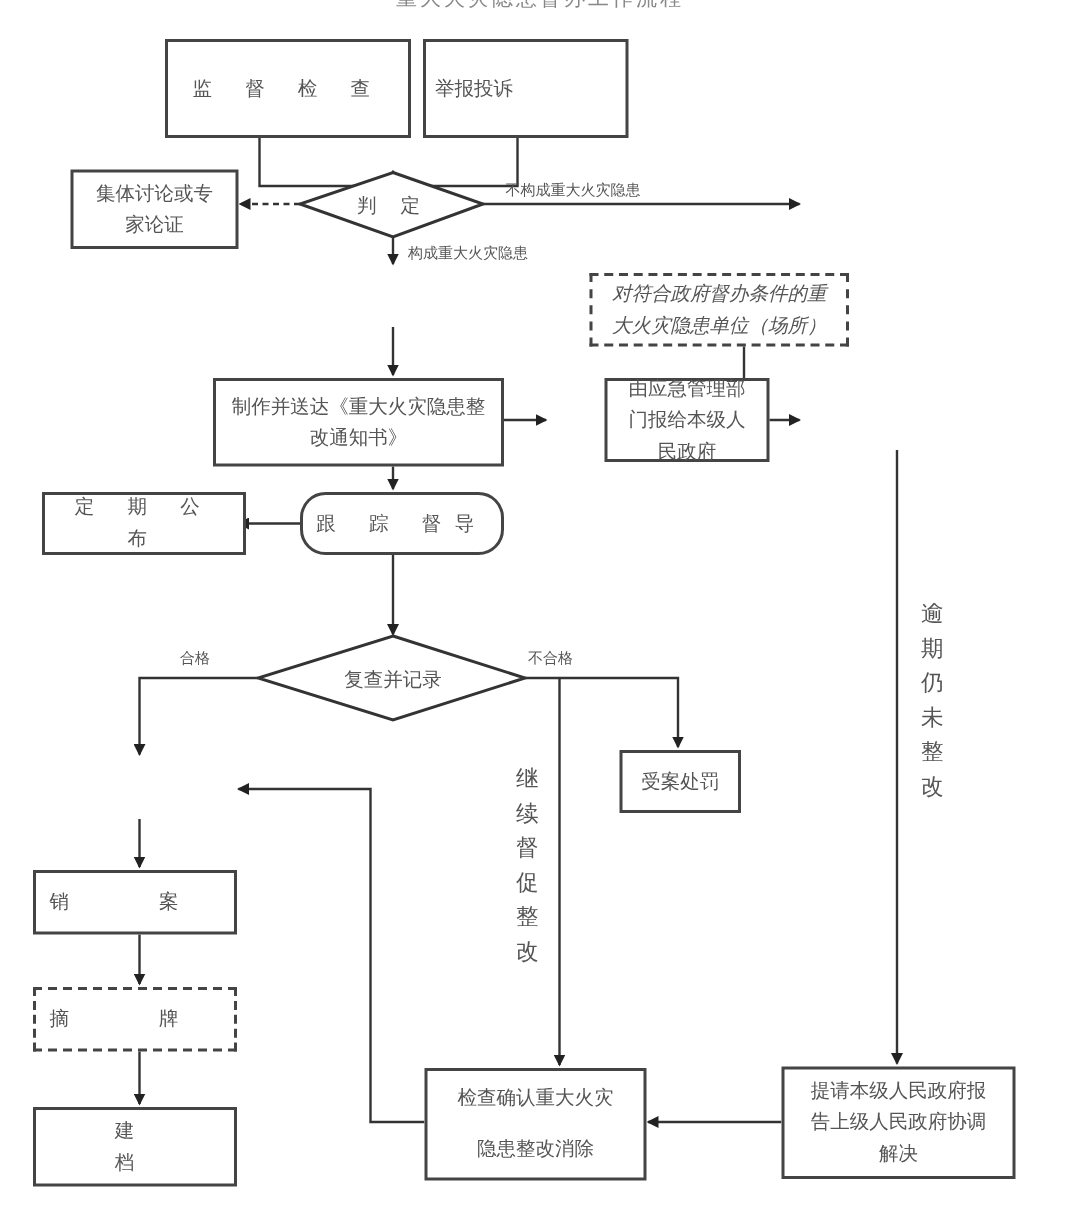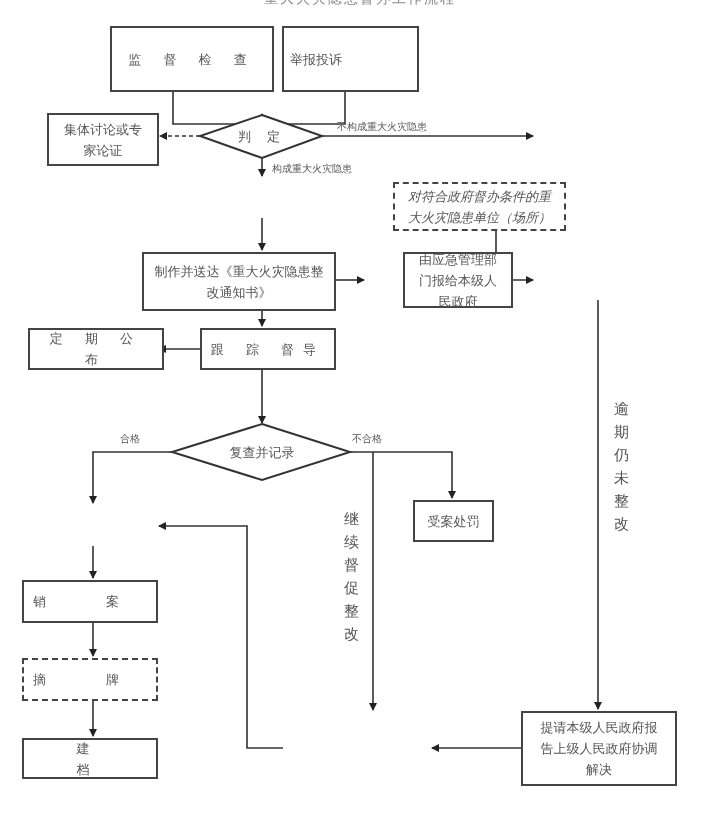--- a/index.html
+++ b/index.html
@@ -88,30 +88,34 @@
   <div class="lbl" style="left:337px;top:120px;">不构成重大火灾隐患</div>
   <div class="lbl" style="left:272px;top:162px;">构成重大火灾隐患</div>
 
 
   <div class="box dashed left" style="left:393px;top:182px;width:173px;height:49px;padding:2px 8px;font-size:13px;font-style:italic;">对符合政府督办条件的重大火灾隐患单位（场所）</div>
 
   <div class="box" style="left:142px;top:252px;width:194px;height:59px;padding:2px 10px;">制作并送达《重大火灾隐患整改通知书》</div>
   <div class="box" style="left:366px;top:252px;width:110px;height:56px;padding:2px 8px;margin-left:37px;">由应急管理部门报给本级人民政府</div>
 
   <div class="box spaced" style="left:28px;top:328px;width:136px;height:42px;">定 期 公 布</div>
-  <div class="box spaced" style="left:200px;top:328px;width:136px;height:42px;">跟 踪 督导</div>
+  <div class="box spaced" style="left:200px;top:328px;width:136px;height:42px;border-radius:17px;">跟 踪 督导</div>
 
   <div class="dtext" style="left:262px;top:453px;">复查并记录</div>
   <div class="lbl" style="left:120px;top:432px;">合格</div>
   <div class="lbl" style="left:352px;top:432px;">不合格</div>
 
   <div class="box" style="left:413px;top:500px;width:81px;height:42px;">受案处罚</div>
 
   <div class="vlbl" style="left:344px;top:508px;">继续督促整改</div>
   <div class="vlbl" style="left:614px;top:398px;">逾期仍未整改</div>
 
   <div class="box wide" style="left:22px;top:580px;width:136px;height:43px;">销 案</div>
   <div class="box dashed wide" style="left:22px;top:658px;width:136px;height:43px;">摘 牌</div>
-  <div class="box wide" style="left:22px;top:738px;width:136px;height:41px;padding-left:20px;">建 档</div>
+  <div class="box wide" style="left:22px;top:738px;width:136px;height:53px;padding-left:20px;">建 档</div>
 
+  <div class="box" style="left:283px;top:712px;width:148px;height:75px;flex-direction:column;justify-content:space-between;padding:8px 6px;">
+    <span>检查确认重大火灾</span>
+    <span>隐患整改消除</span>
+  </div>
   <div class="box" style="left:521px;top:711px;width:156px;height:75px;padding:2px 14px;">提请本级人民政府报告上级人民政府协调解决</div>
 
 </div>
 
 </body></html>

